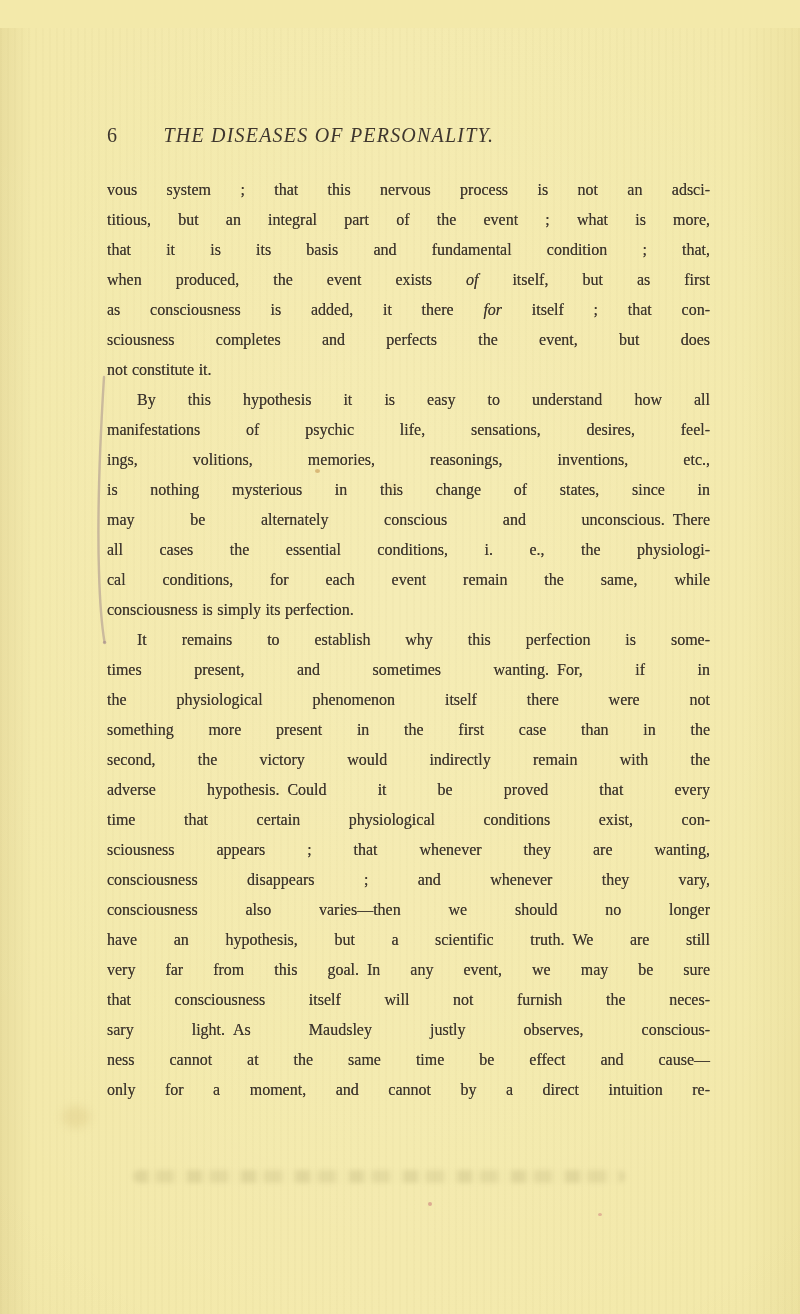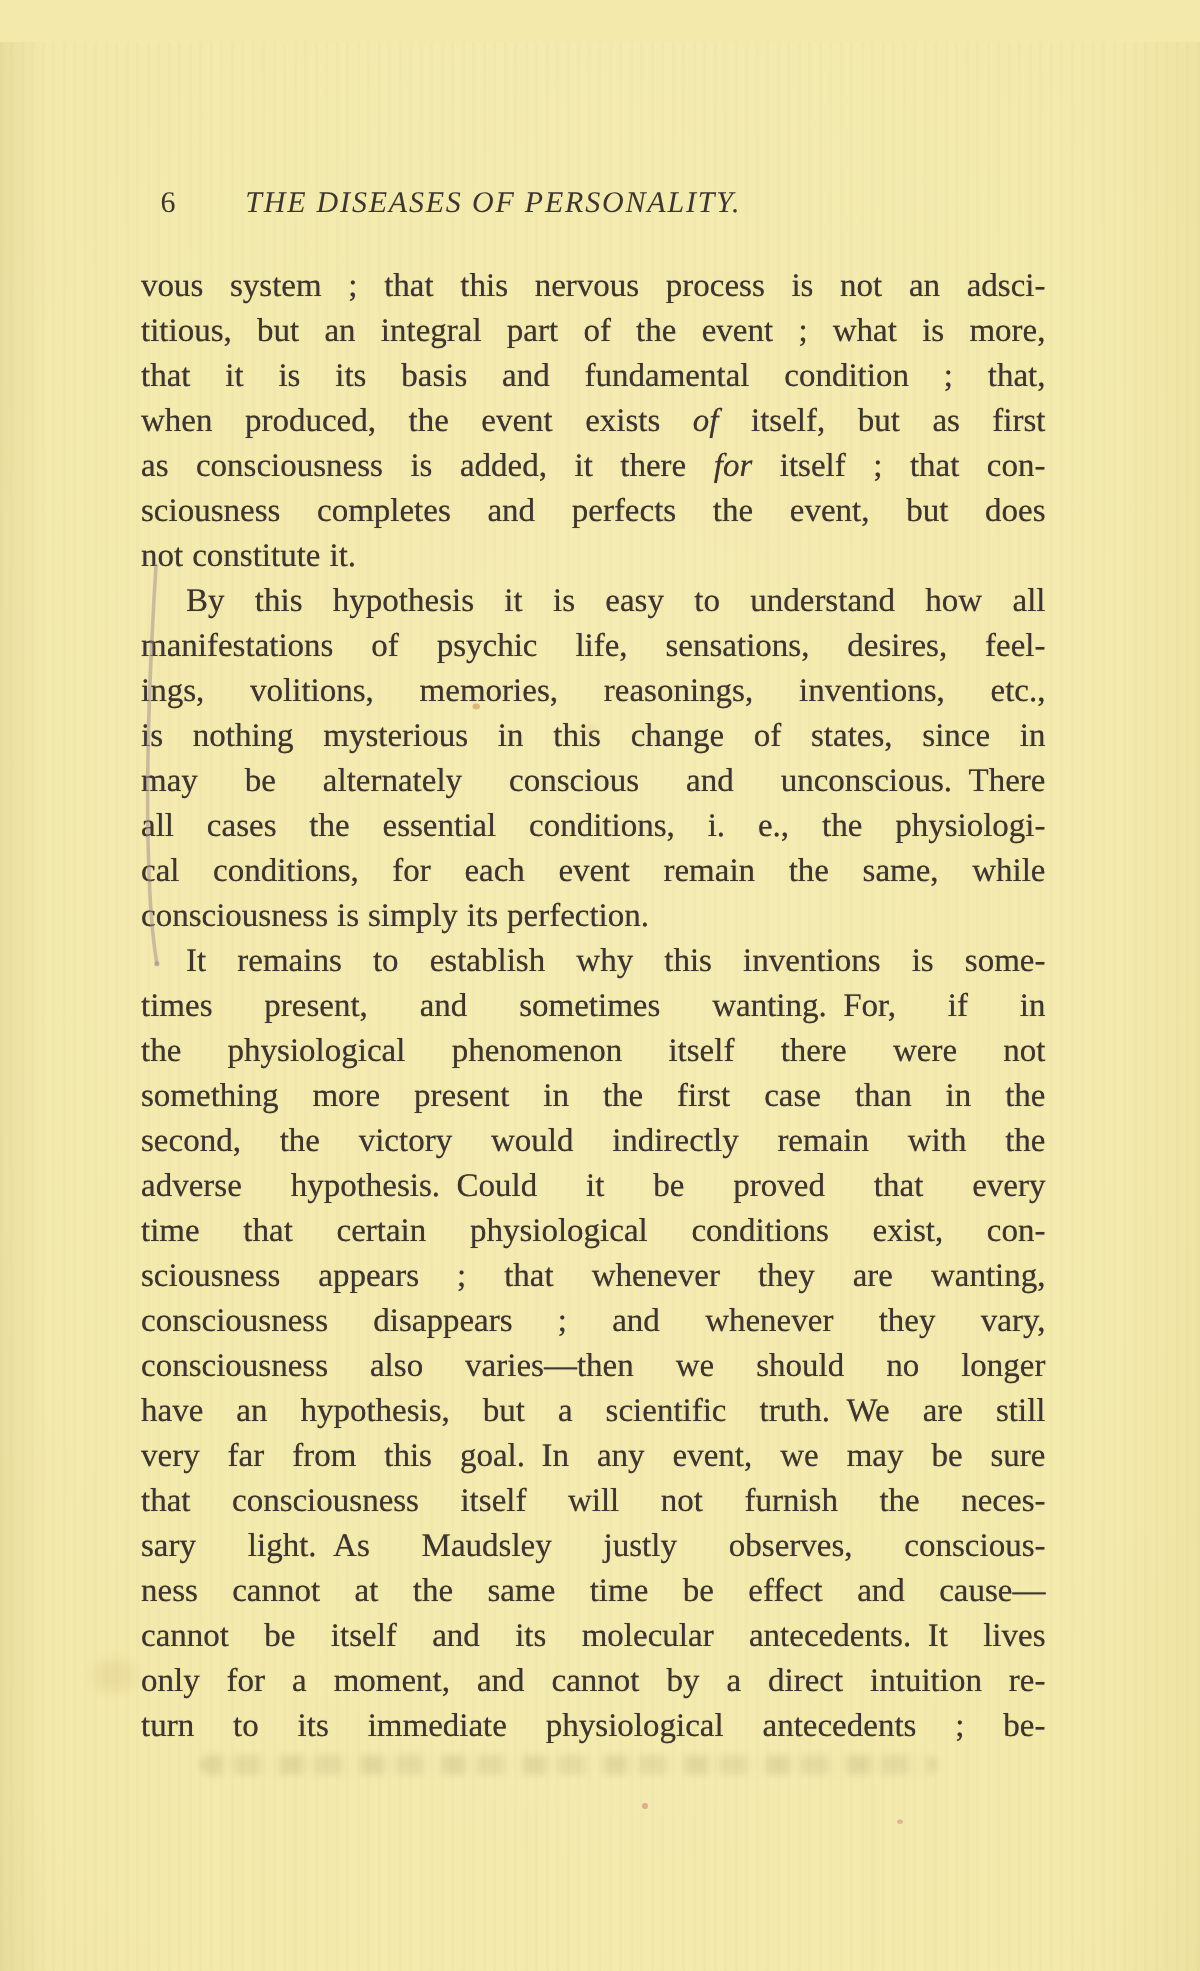--- a/index.html
+++ b/index.html
@@ -21,22 +21,22 @@
   }
   
   .running-head{
     position:absolute;left:107px;top:94px;width:603px;height:26px;
     font-size:20px;line-height:26px;white-space:nowrap;
   }
   .page-num{font-style:normal;letter-spacing:0.5px;}
   .head-title{font-style:italic;letter-spacing:1.2px;margin-left:46px;}
   
   .text-block{
-    position:absolute;left:94px;top:147px;width:603px;
-    font-size:22px;
+    position:absolute;left:107px;top:147px;width:603px;
+    font-size:16px;
     text-shadow:0 0 0.45px rgba(62,54,46,0.75);
     word-spacing:0.5px;
   }
   .line{
     height:30px;line-height:30px;
     text-align:justify;text-align-last:justify;
     overflow:visible;white-space:normal;
   }
   .line.noj{text-align:center;text-align-last:left;}
   .line.indent{text-indent:30px;}
@@ -76,38 +76,36 @@
       <div class="line"><span>sciousness completes and perfects the event, but does</span></div>
       <div class="line noj"><span>not constitute it.</span></div>
       <div class="line indent"><span>By this hypothesis it is easy to understand how all</span></div>
       <div class="line"><span>manifestations of psychic life, sensations, desires, feel-</span></div>
       <div class="line"><span>ings, volitions, memories, reasonings, inventions, etc.,</span></div>
       <div class="line"><span>is nothing mysterious in this change of states, since in</span></div>
       <div class="line"><span>may be alternately conscious and unconscious. There</span></div>
       <div class="line"><span>all cases the essential conditions, i. e., the physiologi-</span></div>
       <div class="line"><span>cal conditions, for each event remain the same, while</span></div>
       <div class="line noj"><span>consciousness is simply its perfection.</span></div>
-      <div class="line indent"><span>It remains to establish why this inventions is some-</span></div>
+      <div class="line indent"><span>It remains to establish why this perfection is some-</span></div>
       <div class="line"><span>times present, and sometimes wanting. For, if in</span></div>
       <div class="line"><span>the physiological phenomenon itself there were not</span></div>
       <div class="line"><span>something more present in the first case than in the</span></div>
       <div class="line"><span>second, the victory would indirectly remain with the</span></div>
       <div class="line"><span>adverse hypothesis. Could it be proved that every</span></div>
       <div class="line"><span>time that certain physiological conditions exist, con-</span></div>
       <div class="line"><span>sciousness appears ; that whenever they are wanting,</span></div>
       <div class="line"><span>consciousness disappears ; and whenever they vary,</span></div>
       <div class="line"><span>consciousness also varies—then we should no longer</span></div>
       <div class="line"><span>have an hypothesis, but a scientific truth. We are still</span></div>
       <div class="line"><span>very far from this goal. In any event, we may be sure</span></div>
       <div class="line"><span>that consciousness itself will not furnish the neces-</span></div>
       <div class="line"><span>sary light. As Maudsley justly observes, conscious-</span></div>
       <div class="line"><span>ness cannot at the same time be effect and cause—</span></div>
-      <div class="line"><span>cannot be itself and its molecular antecedents. It lives</span></div>
       <div class="line"><span>only for a moment, and cannot by a direct intuition re-</span></div>
-      <div class="line"><span>turn to its immediate physiological antecedents ; be-</span></div>
     </div>
 
   <svg class="pencil-mark" viewBox="0 0 22 280" xmlns="http://www.w3.org/2000/svg">
     <path d="M12,5 C8,70 5,140 7,200 C8,235 10.5,258 12.5,270" fill="none" stroke="#a18a8b" stroke-width="2.4" stroke-linecap="round" opacity="0.5"></path>
     <circle cx="12.6" cy="270.5" r="1.7" fill="#a18a8b" opacity="0.6"></circle>
   </svg>
 
   <div class="showthrough"></div>
 
   <div class="speck speck-1"></div>

